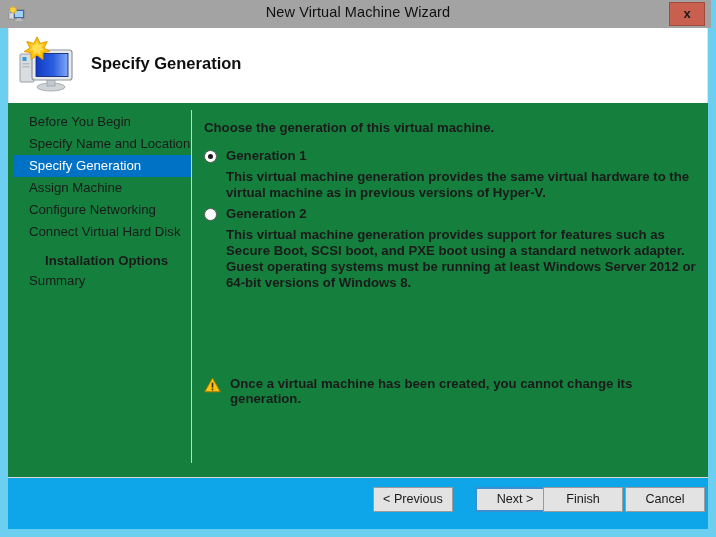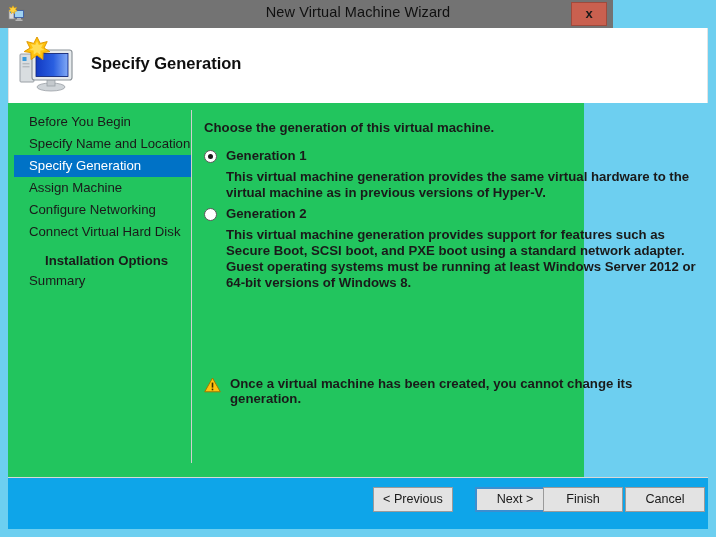--- a/index.html
+++ b/index.html
@@ -15,23 +15,23 @@
     width: 716px;
     height: 537px;
     background: #6DCFF0;
     overflow: hidden;
     box-sizing: border-box;
   }
   
   #titlebar {
     position: absolute;
     left: 0; top: 0;
-    width: 613px;
+    width: 711px;
     height: 28px;
-    background: #737373;
+    background: #a3a3a3;
   }
   #title-icon {
     position: absolute;
     left: 8px; top: 5px;
     width: 18px; height: 18px;
   }
   #title-text {
     position: absolute;
     left: 0; top: 4px;
     width: 716px;
@@ -74,23 +74,23 @@
     position: absolute;
     left: 82px; top: 26px;
     font-size: 16.5px;
     font-weight: bold;
     color: #0f0f0f;
   }
   
   #body-panel {
     position: absolute;
     left: 8px; top: 103px;
-    width: 576px;
+    width: 700px;
     height: 375px;
-    background: #22c55e;
+    background: #15803d;
     box-sizing: border-box;
   }
   #sidebar {
     position: absolute;
     left: 0; top: 0;
     width: 183px;
     height: 375px;
   }
   #sidebar-divider {
     position: absolute;

